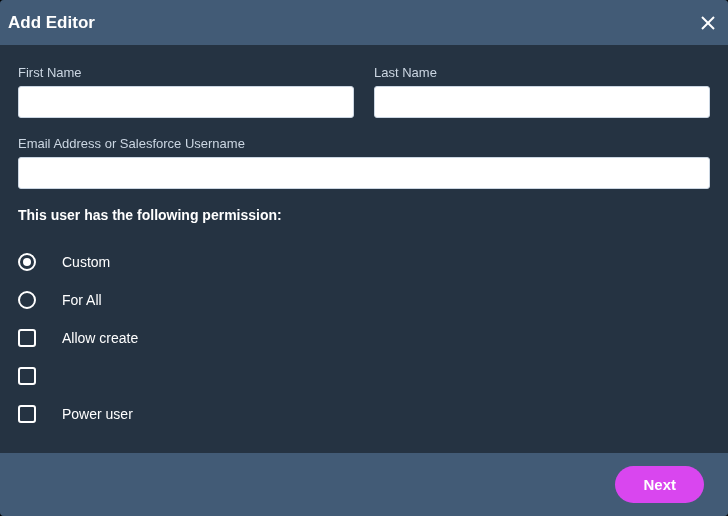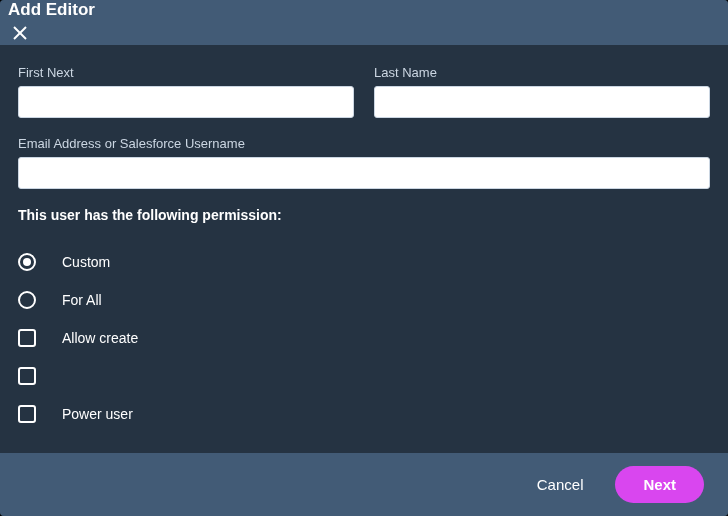--- a/index.html
+++ b/index.html
@@ -12,24 +12,23 @@
   .dialog {
     width: 728px; height: 516px;
     background: #253342;
     display: flex; flex-direction: column;
     border-radius: 4px;
     overflow: hidden;
   }
   .header {
     background: #425B76;
     height: 46px;
-    display: flex; 
+    display: flex; align-items: center;
     padding: 0 8px;
     justify-content: space-between;
-    flex-direction: column;
   }
   .header-title {
     color: #fff;
     font-size: 17px;
     font-weight: 700;
   }
   .close-btn {
     width: 24px; height: 24px;
     display: flex; align-items: center; justify-content: center;
     cursor: pointer;
@@ -132,21 +131,21 @@
         <line x1="1" y1="1" x2="13" y2="13"></line>
         <line x1="13" y1="1" x2="1" y2="13"></line>
       </svg>
     </div>
   </div>
 
   <div class="body">
 
     <div class="row">
       <div class="field">
-        <label class="label">First Next</label>
+        <label class="label">First Name</label>
         <input type="text" class="text-input" value="" style="">
       </div>
       <div class="field">
         <label class="label">Last Name</label>
         <input type="text" class="text-input" value="" style="">
       </div>
     </div>
 
     <div class="field">
       <label class="label">Email Address or Salesforce Username</label>
@@ -175,17 +174,16 @@
     </div>
 
     <div class="option">
       <span class="checkbox"></span>
       <span>Power user</span>
     </div>
 
   </div>
 
   <div class="footer">
-    <button class="btn-cancel">Cancel</button>
     <button class="btn-next">Next</button>
   </div>
 
 </div>
 
 </body></html>

